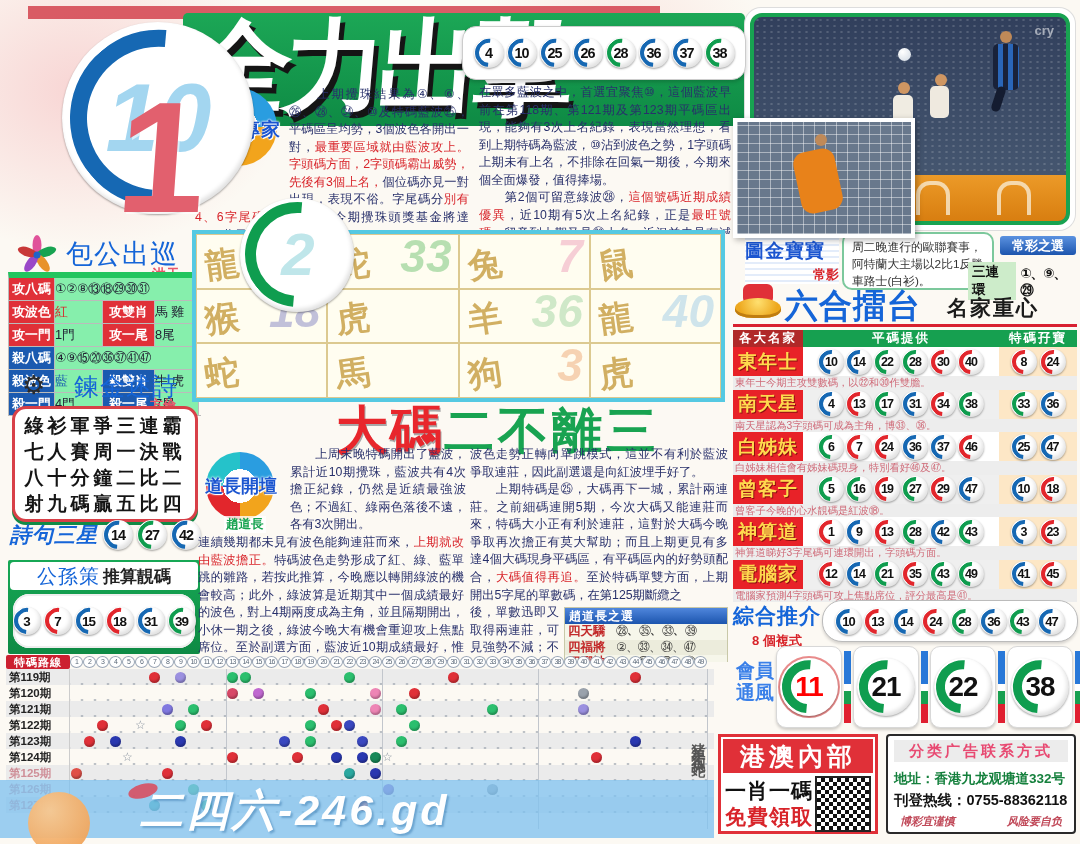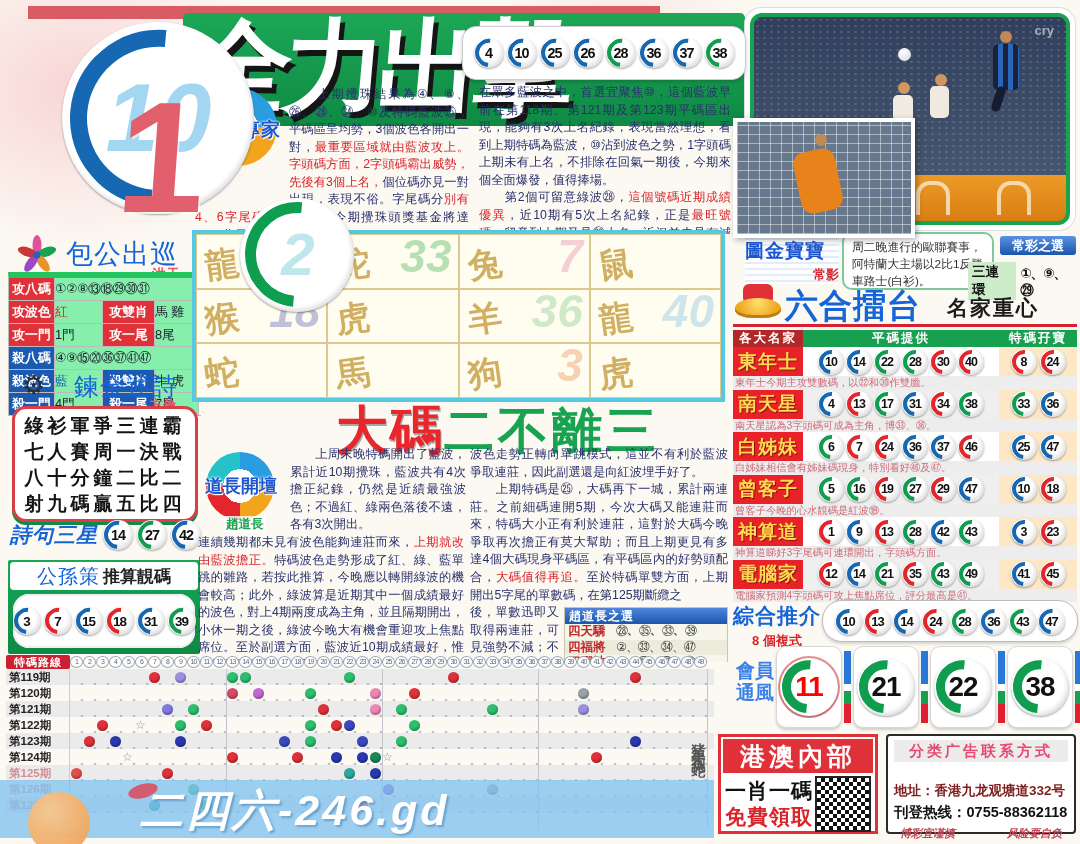--- a/index.html
+++ b/index.html
@@ -171,21 +171,21 @@
     letter-spacing:4px;height:34px;line-height:34px}
   .ad-left-body{display:flex;align-items:center;justify-content:space-between;padding:3px 2px 0 2px}
   .ad-lines{font-size:21px;font-weight:700;color:#111;line-height:1.25;letter-spacing:1px}
   .ad-lines .l2{color:#d8242a}
   .qr{width:52px;height:52px;border:2px solid #222;
     background:repeating-conic-gradient(#111 0 25%,#fff 0 50%);background-size:8px 8px}
   .ad-right{left:886px;top:734px;width:190px;height:100px;background:#fff;border:2px solid #2a2a2a;
     border-radius:4px;box-sizing:border-box;padding:4px 6px}
   .ad-right-title{background:#ececec;color:#e84a72;font-size:15px;font-weight:900;letter-spacing:3px;
     text-align:center;height:22px;line-height:22px}
-  .ad-right-line{font-size:13.5px;color:#7f1d1d;margin-top:20px;font-weight:700}
+  .ad-right-line{font-size:13.5px;color:#15803d;margin-top:8px;font-weight:700}
   .ad-right-tel{font-size:14.5px;color:#111;margin-top:3px;font-weight:700}
   .ad-right-disc{display:flex;justify-content:space-between;margin-top:4px;padding:0 6px;
     color:#c04858;font-size:11px;font-family:"DejaVu Serif",serif;font-style:italic;font-weight:700}
   
   .chart{left:6px;top:654px;width:708px;height:190px;font-size:0}
   .ch-header{display:flex;height:15px;align-items:center}
   .ch-corner{width:64px;height:14px;background:#cc2030;color:#fff;font-size:11px;font-weight:900;
     text-align:center;line-height:14px;letter-spacing:1px;border-radius:2px;flex:none}
   .ch-circ{flex:none;width:13px;height:12px;box-sizing:border-box;border:1px solid #9aa6b6;border-radius:50%;
     font-size:7px;color:#5a6878;text-align:center;line-height:10px;letter-spacing:-1px;background:#fff}

